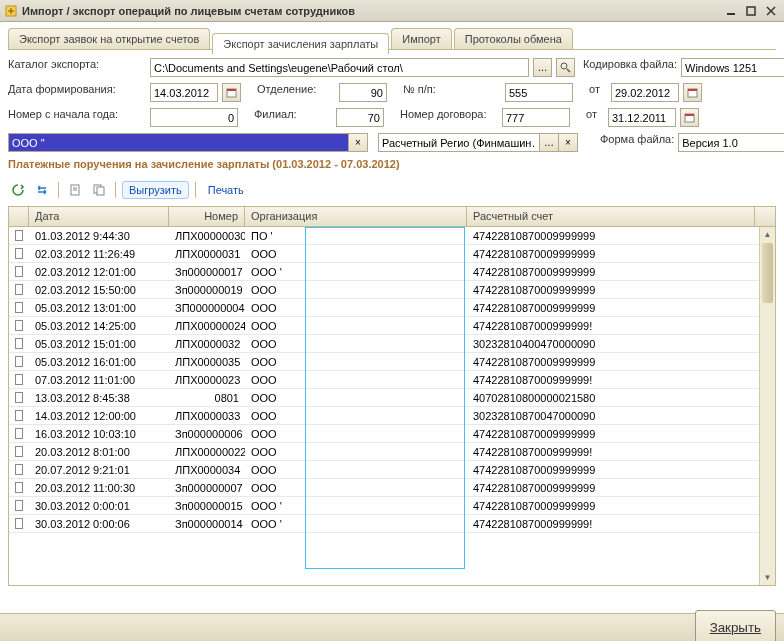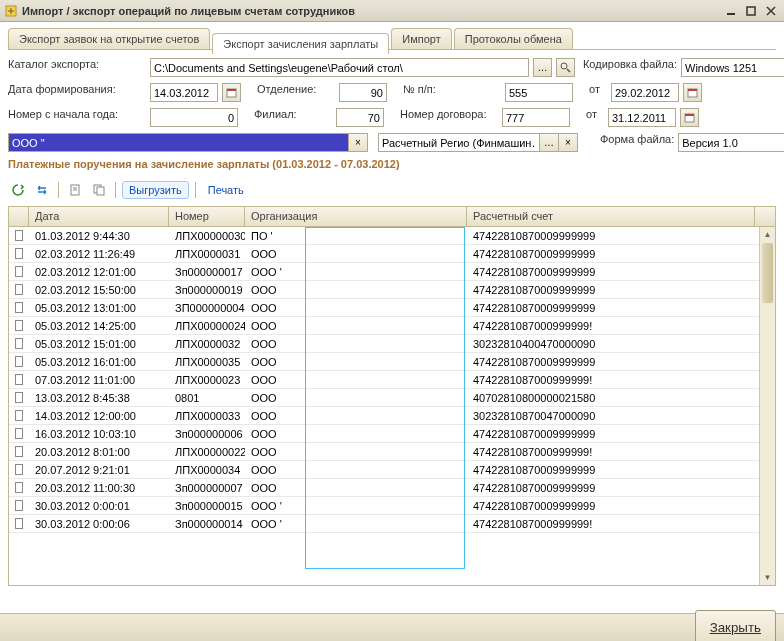--- a/index.html
+++ b/index.html
@@ -38,21 +38,21 @@
 .table-header .th { border-right: 1px solid #c0b890; padding: 3px 6px; color: #444; }
 .table-body { overflow-y: auto; height: 359px; }
 .table-row { display: flex; height: 18px; border-bottom: 1px solid #e8e8e8; align-items: center; }
 .table-row .td { padding: 1px 6px; white-space: nowrap; overflow: hidden; }
 .table-row:nth-child(odd) { background: #fff; }
 .checkbox-cell { width: 20px; display: flex; align-items: center; justify-content: center; }
 .checkbox { width: 11px; height: 11px; border: 1px solid #888; background: #fff; }
 
 .col-chk { width: 20px; }
 .col-date { width: 140px; }
-.col-num { width: 76px; }
+.col-num { width: 76px; text-align: right; }
 .col-org { width: 222px; }
 .col-acc { width: 288px; }
 
 .overlay-box { position: absolute; left: 296px; top: 20px; width: 160px; height: 342px; border: 1px solid #40c0f0; background: rgba(255,255,255,0.01); pointer-events: none; }
 
 .bottom-bar { position: absolute; bottom: 0; left: 0; right: 0; height: 28px; background: linear-gradient(#f0ecd8, #e0d8c0); display: flex; align-items: center; justify-content: flex-end; padding: 0 8px; border-top: 1px solid #c0b890; }
 .close-btn { padding: 9px 14px; border: 1px solid #a09878; background: linear-gradient(#f8f4e8, #e8e0c8); border-radius: 3px; cursor: pointer; text-decoration: underline; color: #333; }
 
 .scrollbar-v { position: absolute; right: 0; top: 20px; bottom: 0; width: 16px; background: #f0ecd8; border-left: 1px solid #d0c8a8; }
 .scrollbar-v .thumb { position: absolute; left: 2px; right: 2px; top: 16px; height: 60px; background: linear-gradient(90deg, #e0d8b8, #c8c098); border-radius: 2px; }

